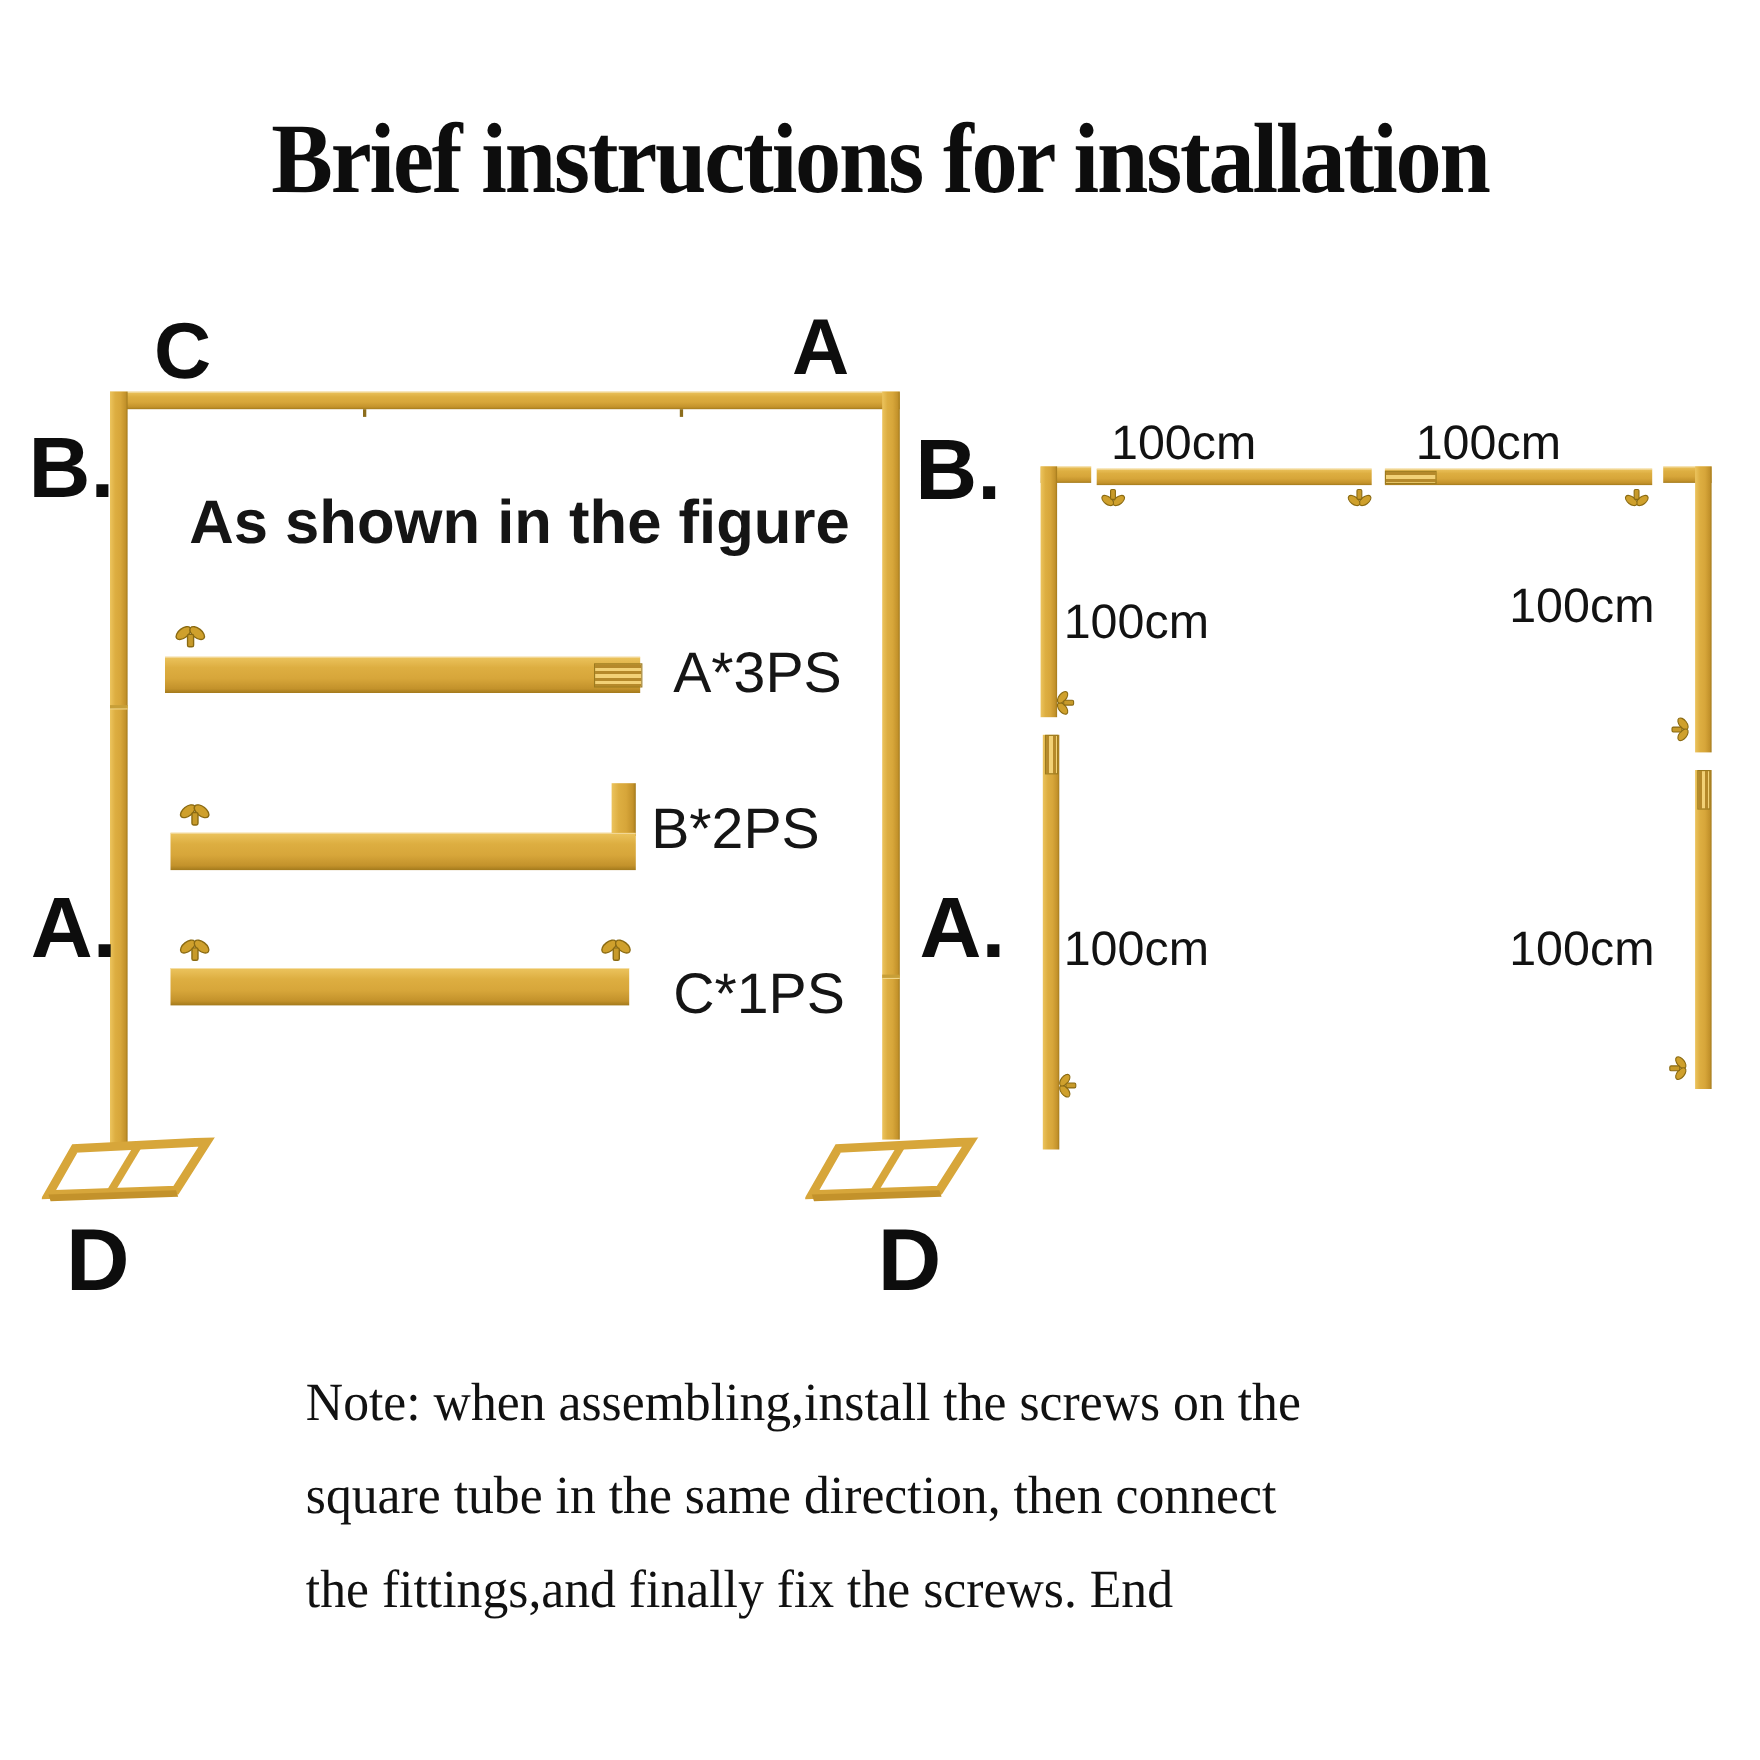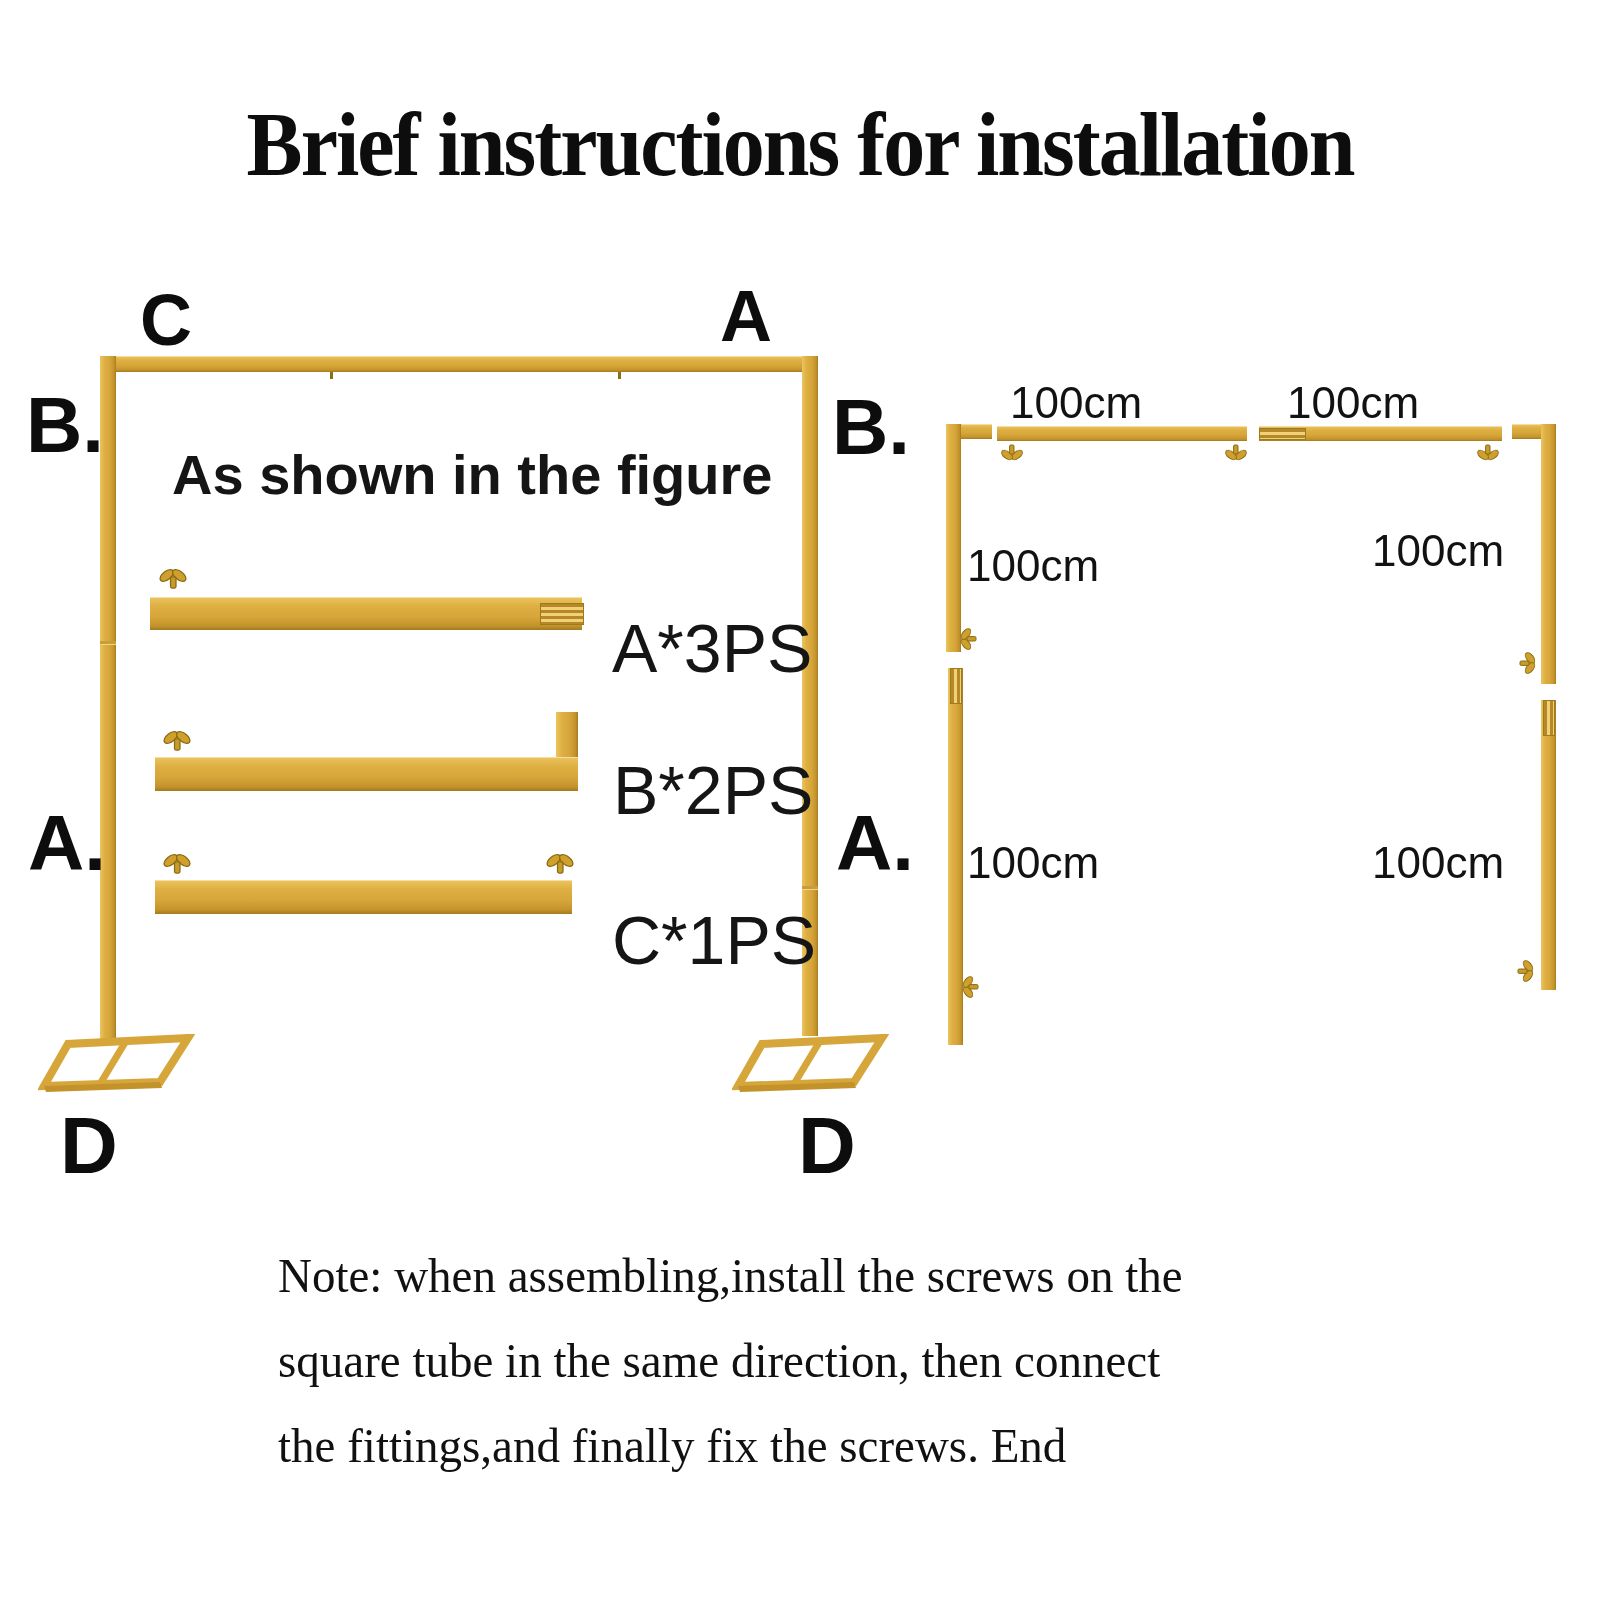--- a/index.html
+++ b/index.html
@@ -12,21 +12,21 @@
   }
   .abs{position:absolute;}
   
   .title{
     left:0;top:96px;width:1600px;text-align:center;
     font-family:"Liberation Serif",serif;font-weight:700;font-size:84px;letter-spacing:-2px;
     transform:scaleY(1.08);color:#0d0d0d;white-space:nowrap;
   }
   .big-letter{font-size:72px;font-weight:700;color:#0d0d0d;line-height:1;}
   .caption{font-size:56px;font-weight:800;color:#151515;white-space:nowrap;letter-spacing:0px;}
-  .part-label{font-size:68px;font-weight:500;color:#151515;white-space:nowrap;margin-top:27px;}
+  .part-label{font-size:52px;font-weight:500;color:#151515;white-space:nowrap;}
   .measure{font-size:44px;font-weight:400;color:#121212;white-space:nowrap;}
   .note-line{
     font-family:"Liberation Serif",serif;font-size:47px;color:#111;white-space:nowrap;
     transform:scaleY(1.04);
   }
   
   .hbar{
     background:linear-gradient(180deg,#ecc45e 0%,#ddae41 30%,var(--gold) 60%,#c3922b 88%,var(--gold-dark) 100%);
     box-shadow:inset 0 1px 0 rgba(255,255,255,.45);
   }
@@ -101,21 +101,21 @@
       <div class="abs rib-h" style="left:540px;top:603px;width:42px;height:20px;"></div>
       <div class="abs part-label" style="left:612px;top:582px;">A*3PS</div>
     </div>
 
     <div>
       <svg class="abs nut" style="left:162px;top:722px;" width="30" height="36" viewBox="0 0 24 20">
           <use href="#wingnut"></use>
         </svg>
       <div class="abs vbar" style="left:556px;top:712px;width:22px;height:48px;"></div>
       <div class="abs hbar" style="left:155px;top:757px;width:423px;height:34px;"></div>
-      <div class="abs part-label" style="left:613px;top:724px;">B*2PS</div>
+      <div class="abs part-label" style="left:592px;top:724px;">B*2PS</div>
     </div>
 
     <div>
       <svg class="abs nut" style="left:162px;top:845px;" width="30" height="36" viewBox="0 0 24 20">
           <use href="#wingnut"></use>
         </svg>
       <svg class="abs nut" style="left:545px;top:845px;" width="30" height="36" viewBox="0 0 24 20">
           <use href="#wingnut"></use>
         </svg>
       <div class="abs hbar" style="left:155px;top:880px;width:417px;height:34px;"></div>

